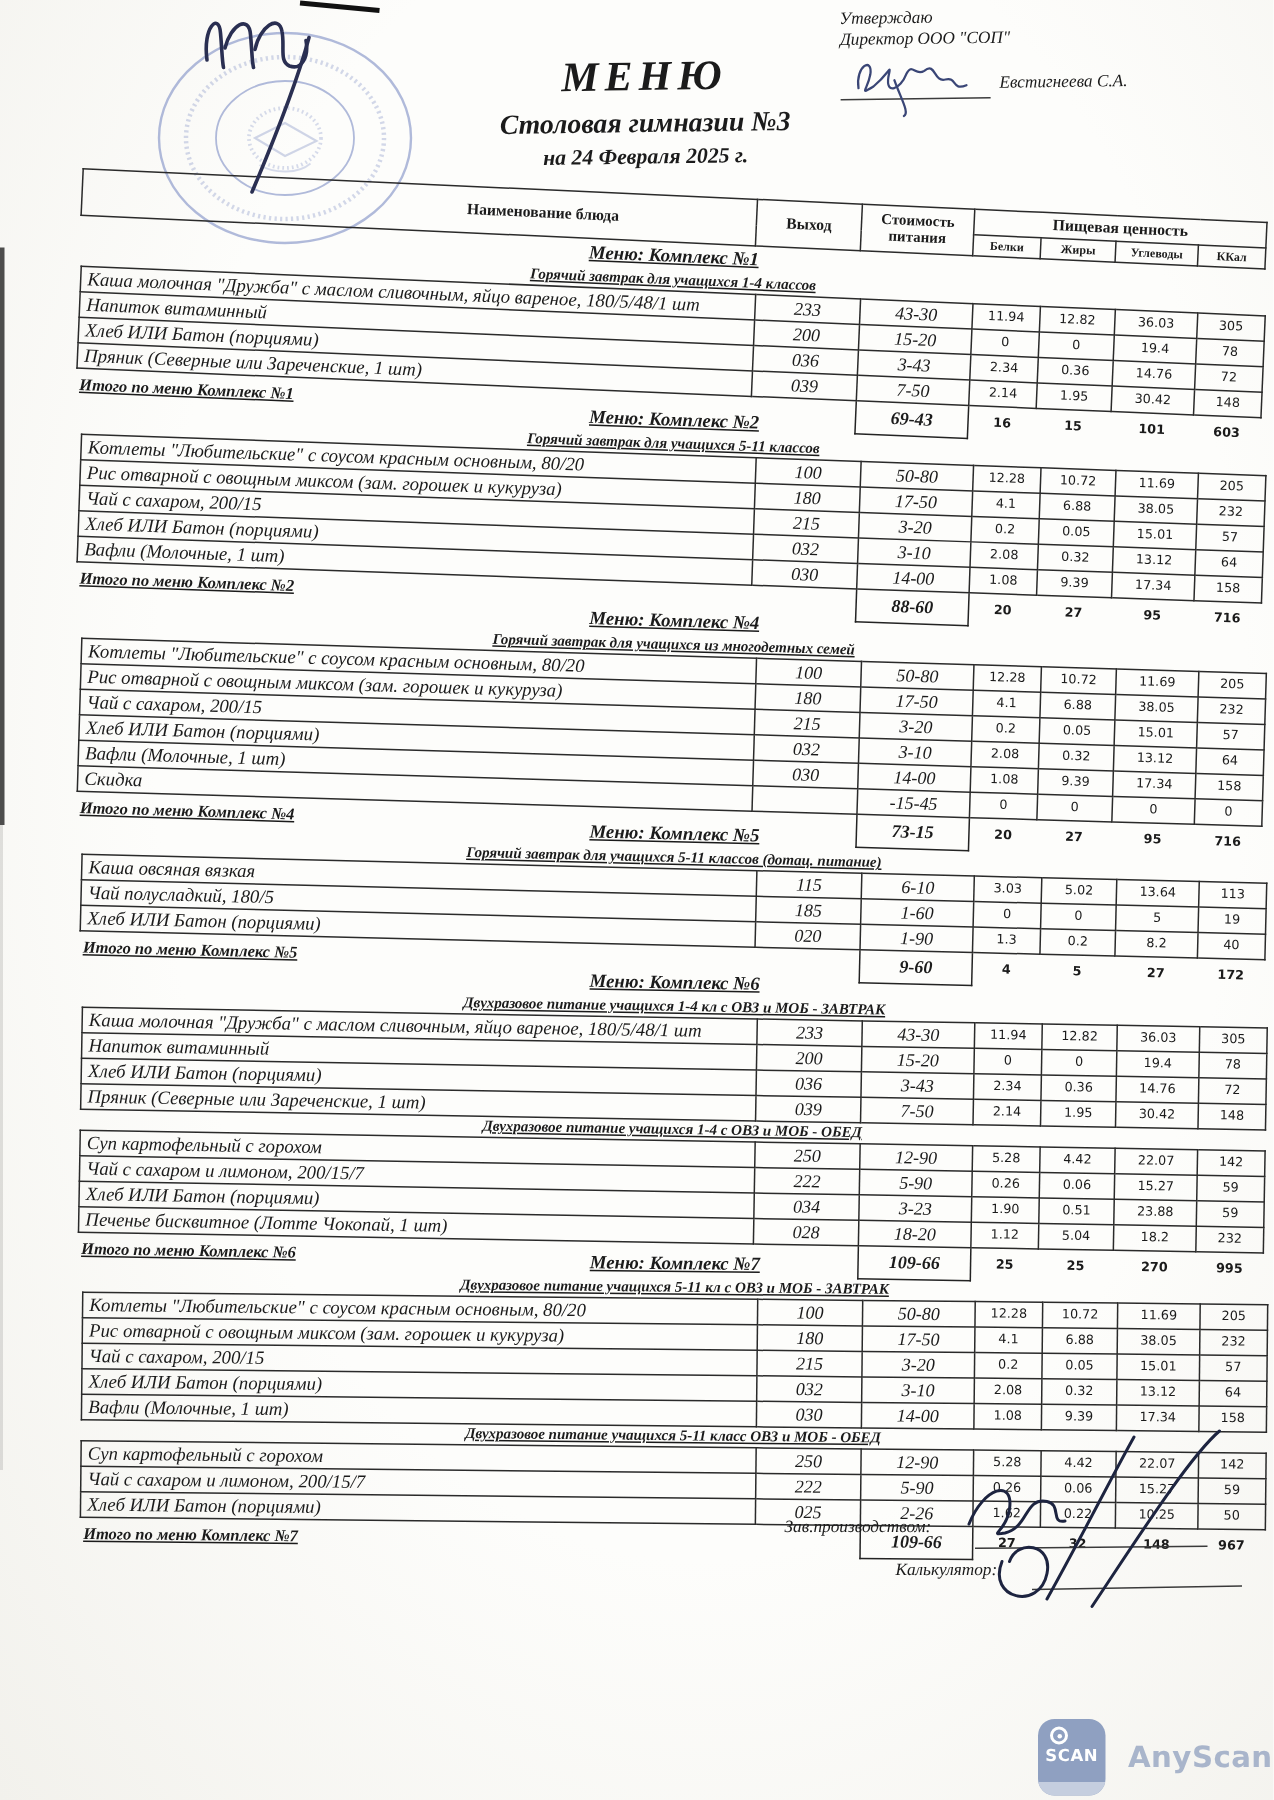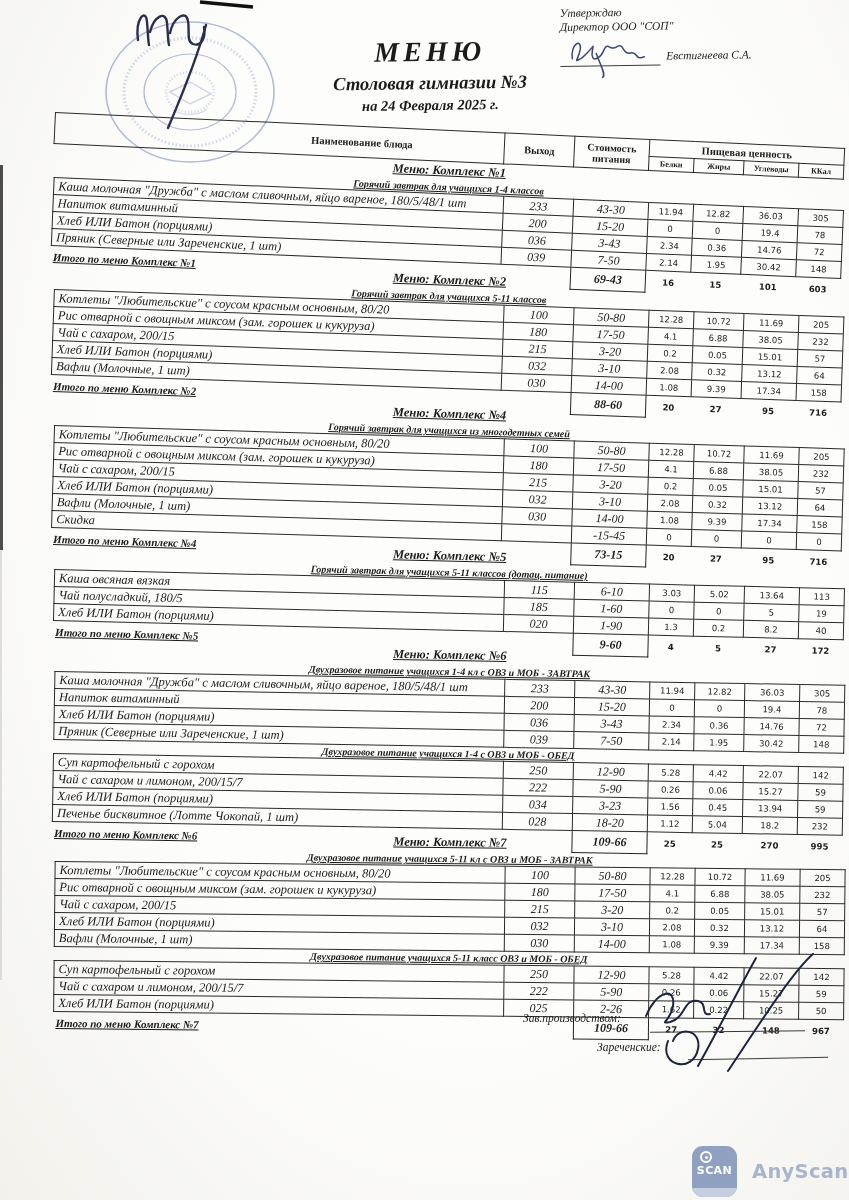--- a/index.html
+++ b/index.html
@@ -476,23 +476,23 @@
               <td class="num">5-90</td>
               <td class="nut">0.26</td>
               <td class="nut">0.06</td>
               <td class="nut">15.27</td>
               <td class="nut">59</td>
             </tr>
             <tr>
               <td class="name">Хлеб ИЛИ Батон (порциями)</td>
               <td class="num">034</td>
               <td class="num">3-23</td>
-              <td class="nut">1.56</td>
-              <td class="nut">0.45</td>
-              <td class="nut">13.94</td>
+              <td class="nut">1.90</td>
+              <td class="nut">0.51</td>
+              <td class="nut">23.88</td>
               <td class="nut">59</td>
             </tr>
             <tr>
               <td class="name">Печенье бисквитное (Лотте Чокопай, 1 шт)</td>
               <td class="num">028</td>
               <td class="num">18-20</td>
               <td class="nut">1.12</td>
               <td class="nut">5.04</td>
               <td class="nut">18.2</td>
               <td class="nut">232</td>
@@ -619,21 +619,21 @@
               <td class="nut">967</td>
             </tr>
           </tbody>
         </table>
       </div>
     </div>
 </div>
 
 <div class="f-label" style="left:523px;top:1012px">Зав.производством:</div>
 <div class="f-line" style="left:650px;top:1031px;width:155px;transform:rotate(-0.5deg)"></div>
-<div class="f-label" style="left:597px;top:1041px">Зареченские:</div>
+<div class="f-label" style="left:597px;top:1041px">Калькулятор:</div>
 <div class="f-line" style="left:688px;top:1058px;width:140px;transform:rotate(-1deg)"></div>
 <svg class="footer-sig" width="225" height="140">
   <g stroke="#1d2440" stroke-width="2" fill="none" stroke-linecap="round">
     <path d="M18,70 C28,45 48,40 45,60 C43,75 30,78 42,76 C58,72 55,52 70,55 C80,57 72,70 82,68"></path>
     <path d="M40,95 C30,120 65,128 70,103 C74,83 50,80 45,95"></path>
     <path d="M70,120 C95,75 115,35 128,12"></path>
     <path d="M100,125 C130,80 165,25 185,8"></path>
   </g>
 </svg>
 

